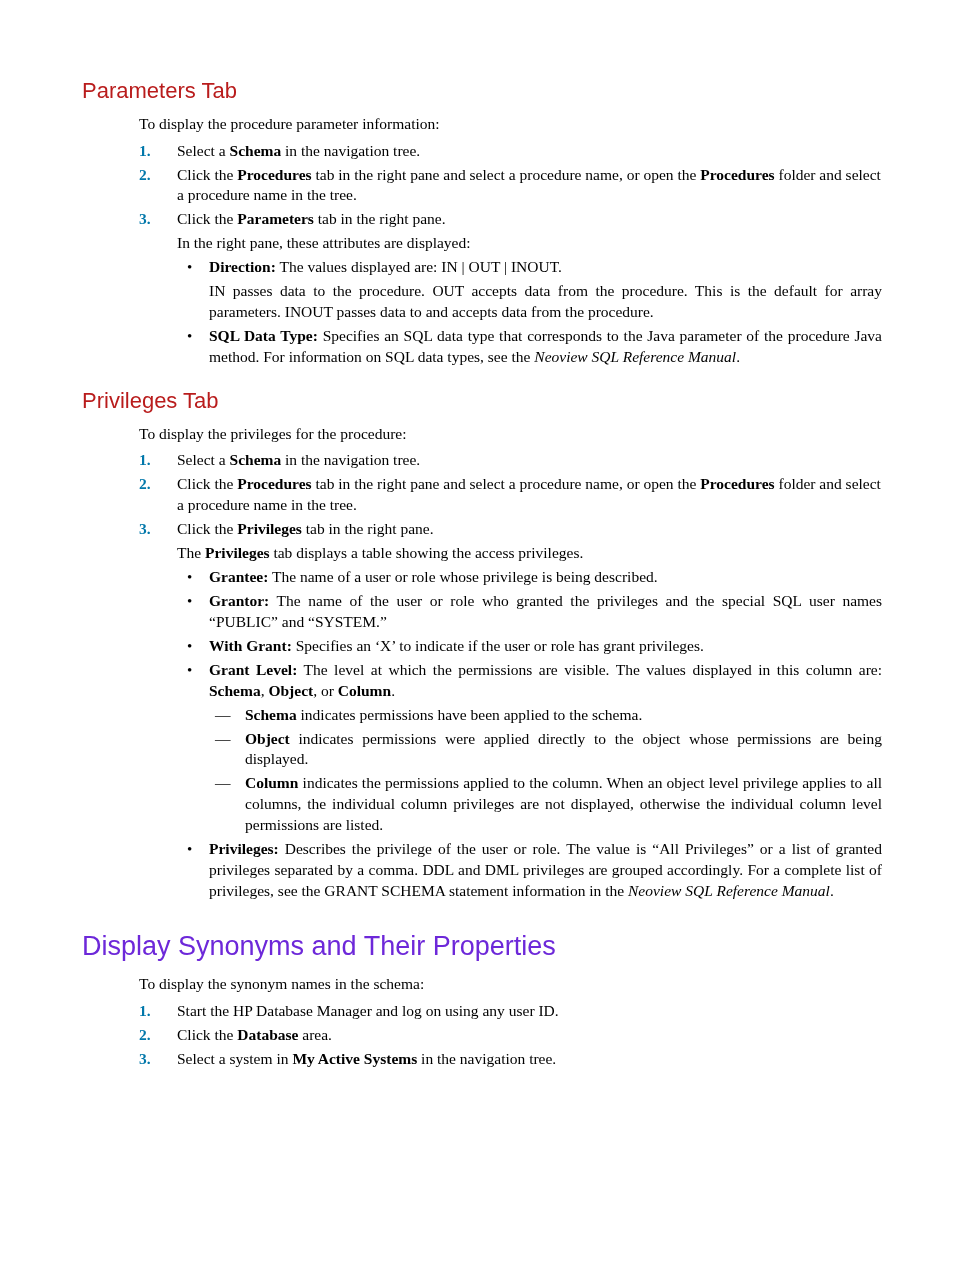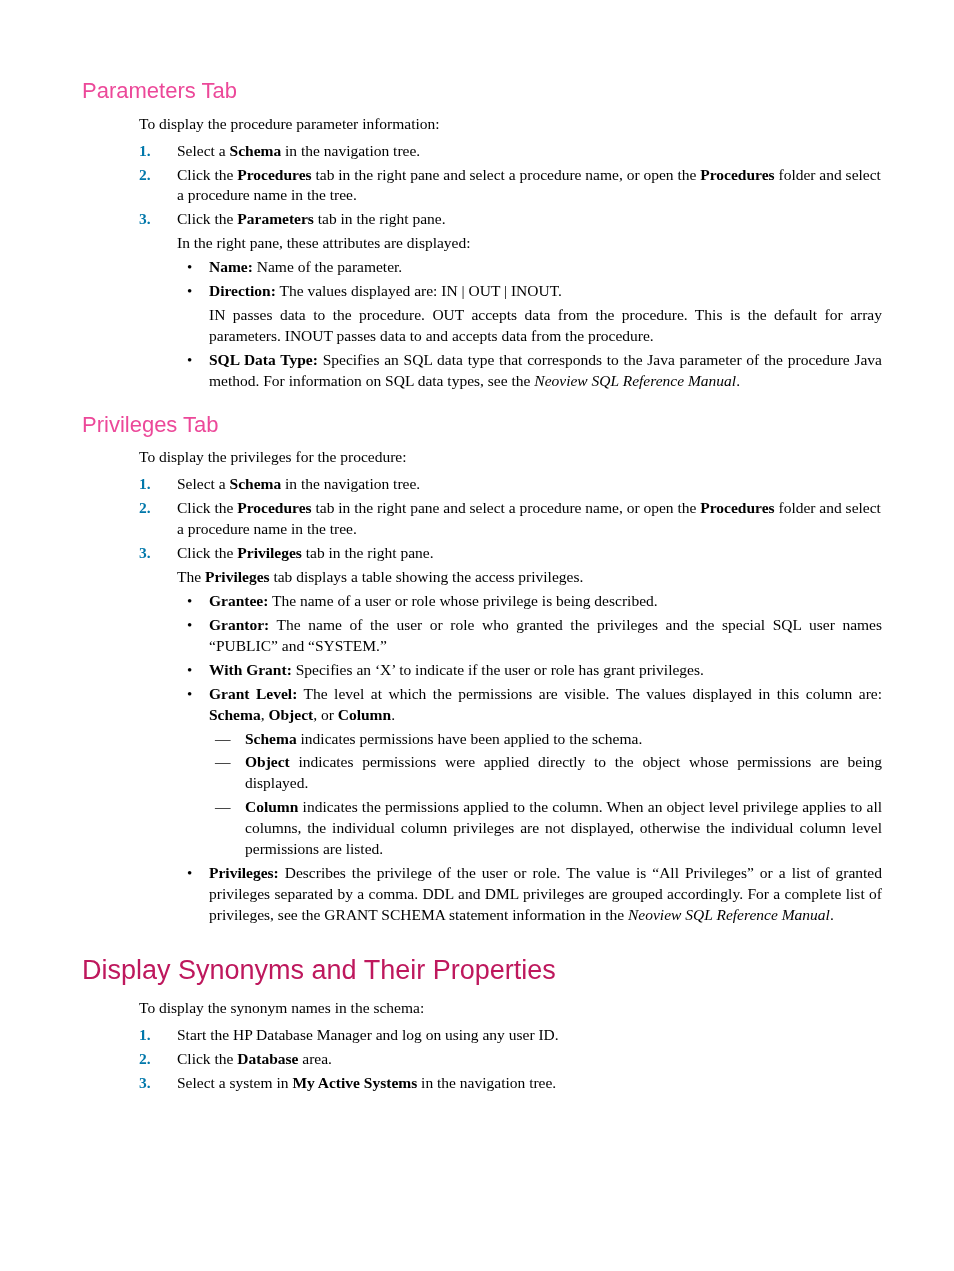--- a/index.html
+++ b/index.html
@@ -9,28 +9,28 @@
     font-size: 15.5px;
     line-height: 1.35;
     color: #000;
     width: 954px;
     box-sizing: border-box;
     background: #fff;
   }
   h2.section {
     font-family: Futura, "Century Gothic", "Trebuchet MS", Arial, sans-serif;
     font-weight: 400;
-    color: #ec4899;
+    color: #b91c1c;
     font-size: 22px;
     margin: 18px 0 8px 0;
   }
   h1.chapter {
     font-family: Futura, "Century Gothic", "Trebuchet MS", Arial, sans-serif;
     font-weight: 400;
-    color: #be185d;
+    color: #6d28d9;
     font-size: 27px;
     margin: 26px 0 10px 0;
   }
   .body-indent {
     margin-left: 57px;
   }
   p.lead {
     margin: 6px 0 6px 0;
   }
   ol.steps {
@@ -110,23 +110,20 @@
       <div class="step-body">
         <span>Click the </span><b>Procedures</b><span> tab in the right pane and select a procedure name, or open the </span><b>Procedures</b><span> folder and select a procedure name in the tree.</span>
       </div>
     </li>
     <li>
       <span class="num">3.</span>
       <div class="step-body li-block">
         <p><span>Click the </span><b>Parameters</b><span> tab in the right pane.</span></p>
         <p>In the right pane, these attributes are displayed:</p>
         <ul class="bullets">
-          <li>
-            <b>Name:</b><span> Name of the parameter.</span>
-          </li>
           <li class="li-block">
             <p><b>Direction:</b><span> The values displayed are: IN | OUT | INOUT.</span></p>
             <p>IN passes data to the procedure. OUT accepts data from the procedure. This is the default for array parameters. INOUT passes data to and accepts data from the procedure.</p>
           </li>
           <li>
             <b>SQL Data Type:</b><span> Specifies an SQL data type that corresponds to the Java parameter of the procedure Java method. For information on SQL data types, see the </span><i>Neoview SQL Reference Manual</i><span>.</span>
           </li>
         </ul>
       </div>
     </li>

